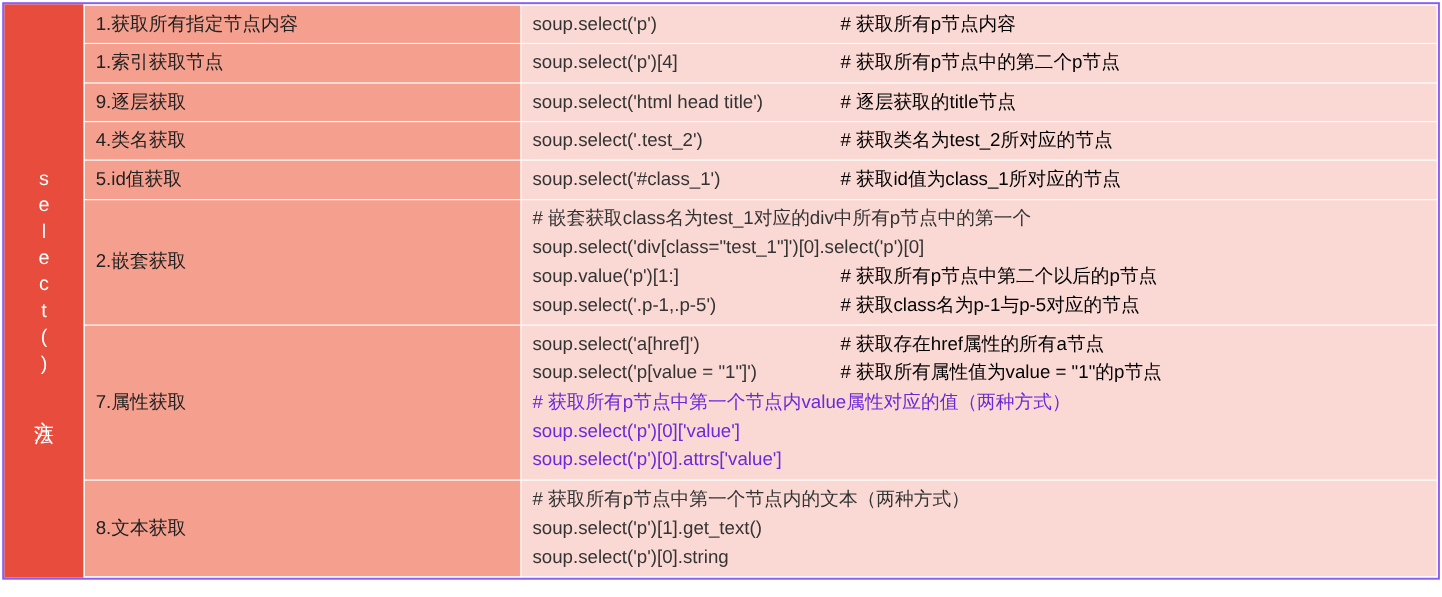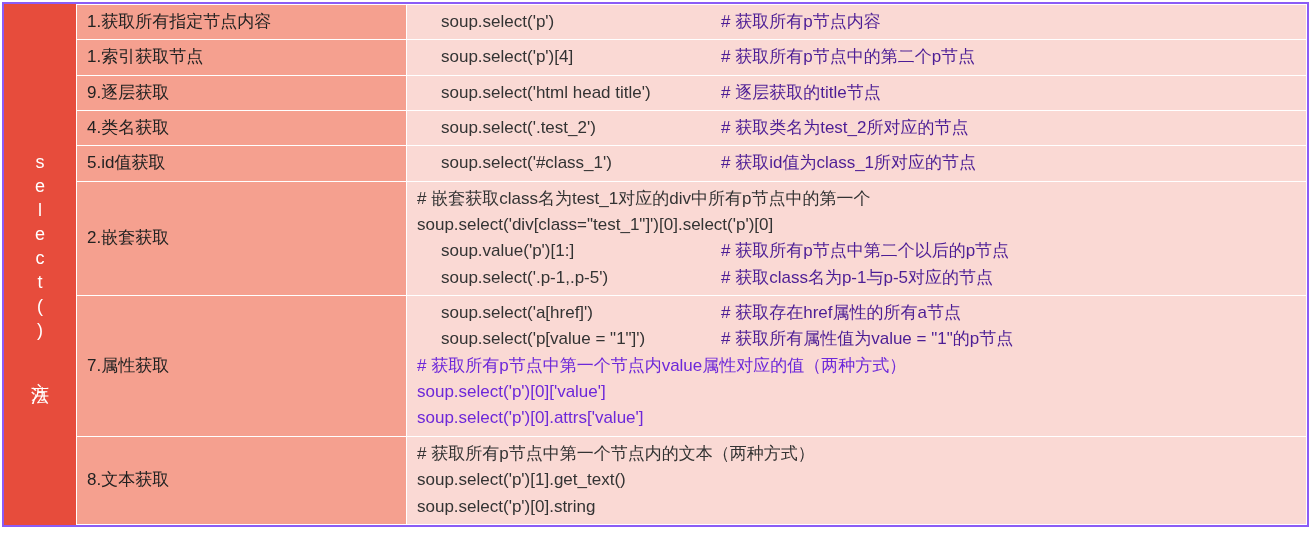--- a/index.html
+++ b/index.html
@@ -36,33 +36,33 @@
   }
   td {
     border: 1px solid #fff;
     padding: 4px 10px;
     vertical-align: middle;
     font-size: 17px;
     line-height: 1.55;
     color: #333;
   }
   td.label {
-    width: 330px;
+    width: 397px;
     background: #f5a08f;
     color: #222;
   }
   td.code {
     background: #fad9d4;
     font-family: "Microsoft YaHei", Arial, sans-serif;
   }
   .line { white-space: pre; }
-  .comment { color: #4c1d95; text-align: center; }
+  .comment { color: #000000; text-align: center; }
   .red { color: #6d28d9; }
   .code-col { display: inline-block; }
-  .c1 { width: 280px; margin-left: 24px; }
+  .c1 { width: 280px; }
 </style>
 </head>
 <body>
 
 <div class="wrapper">
   <div class="sidebar">
     <span>select() 方法</span>
   </div>
   <div class="content">
     <table>

